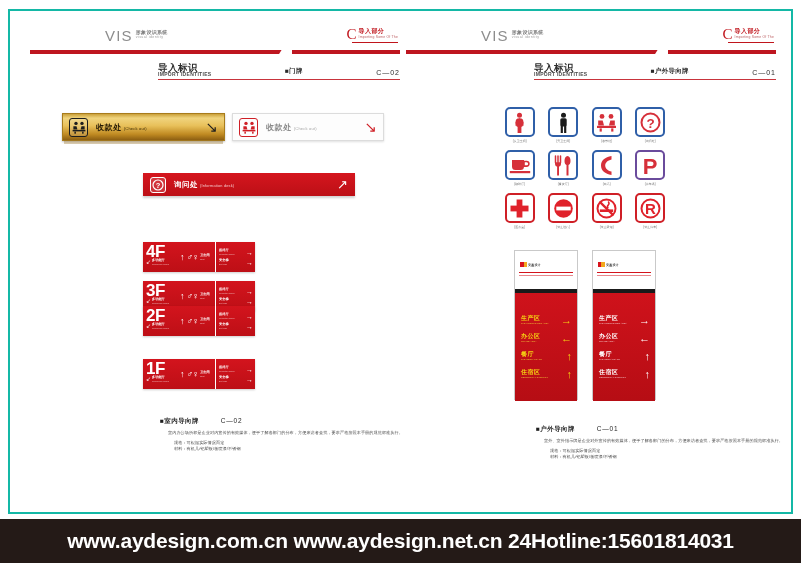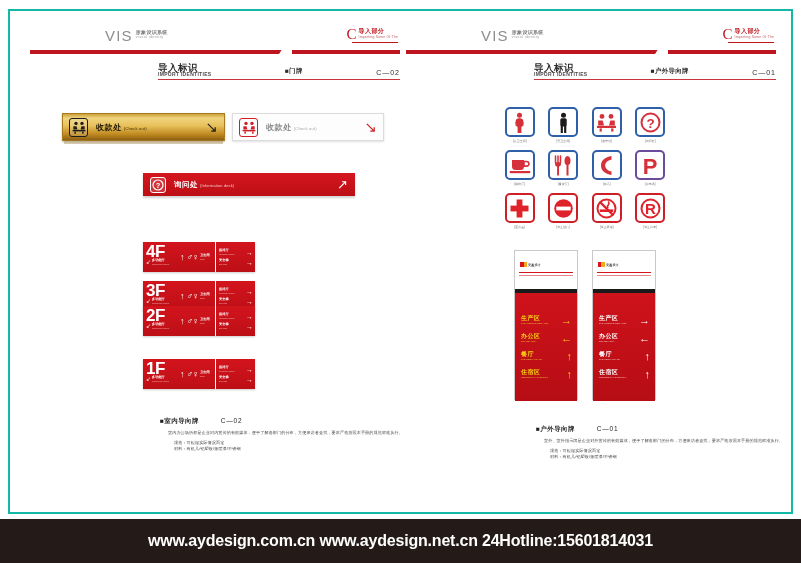--- a/index.html
+++ b/index.html
@@ -191,21 +191,21 @@
   .cap-para { font-size: 4.1px; line-height: 6.5px; color: #4d4d4d; text-indent: 8px; letter-spacing: .1px; }
   .cap-spec { margin-top: 3px; padding-left: 14px; }
   .cap-spec div { font-size: 4.1px; line-height: 6.5px; color: #4d4d4d; letter-spacing: .1px; }
 
   
   .banner {
     position: absolute; left: 0; bottom: 0; width: 801px; height: 44px;
     background: #241a17; display: flex; align-items: center; justify-content: center;
   }
   .banner-text {
-    color: #ffffff; font-size: 16px; font-weight: bold; letter-spacing: -.2px;
+    color: #ffffff; font-size: 21px; font-weight: bold; letter-spacing: -.2px;
     font-family: "Liberation Sans", sans-serif; white-space: nowrap;
   }
 
   svg { display: block; }
 </style>
 </head>
 <body>
 
 <div id="stage">
 

